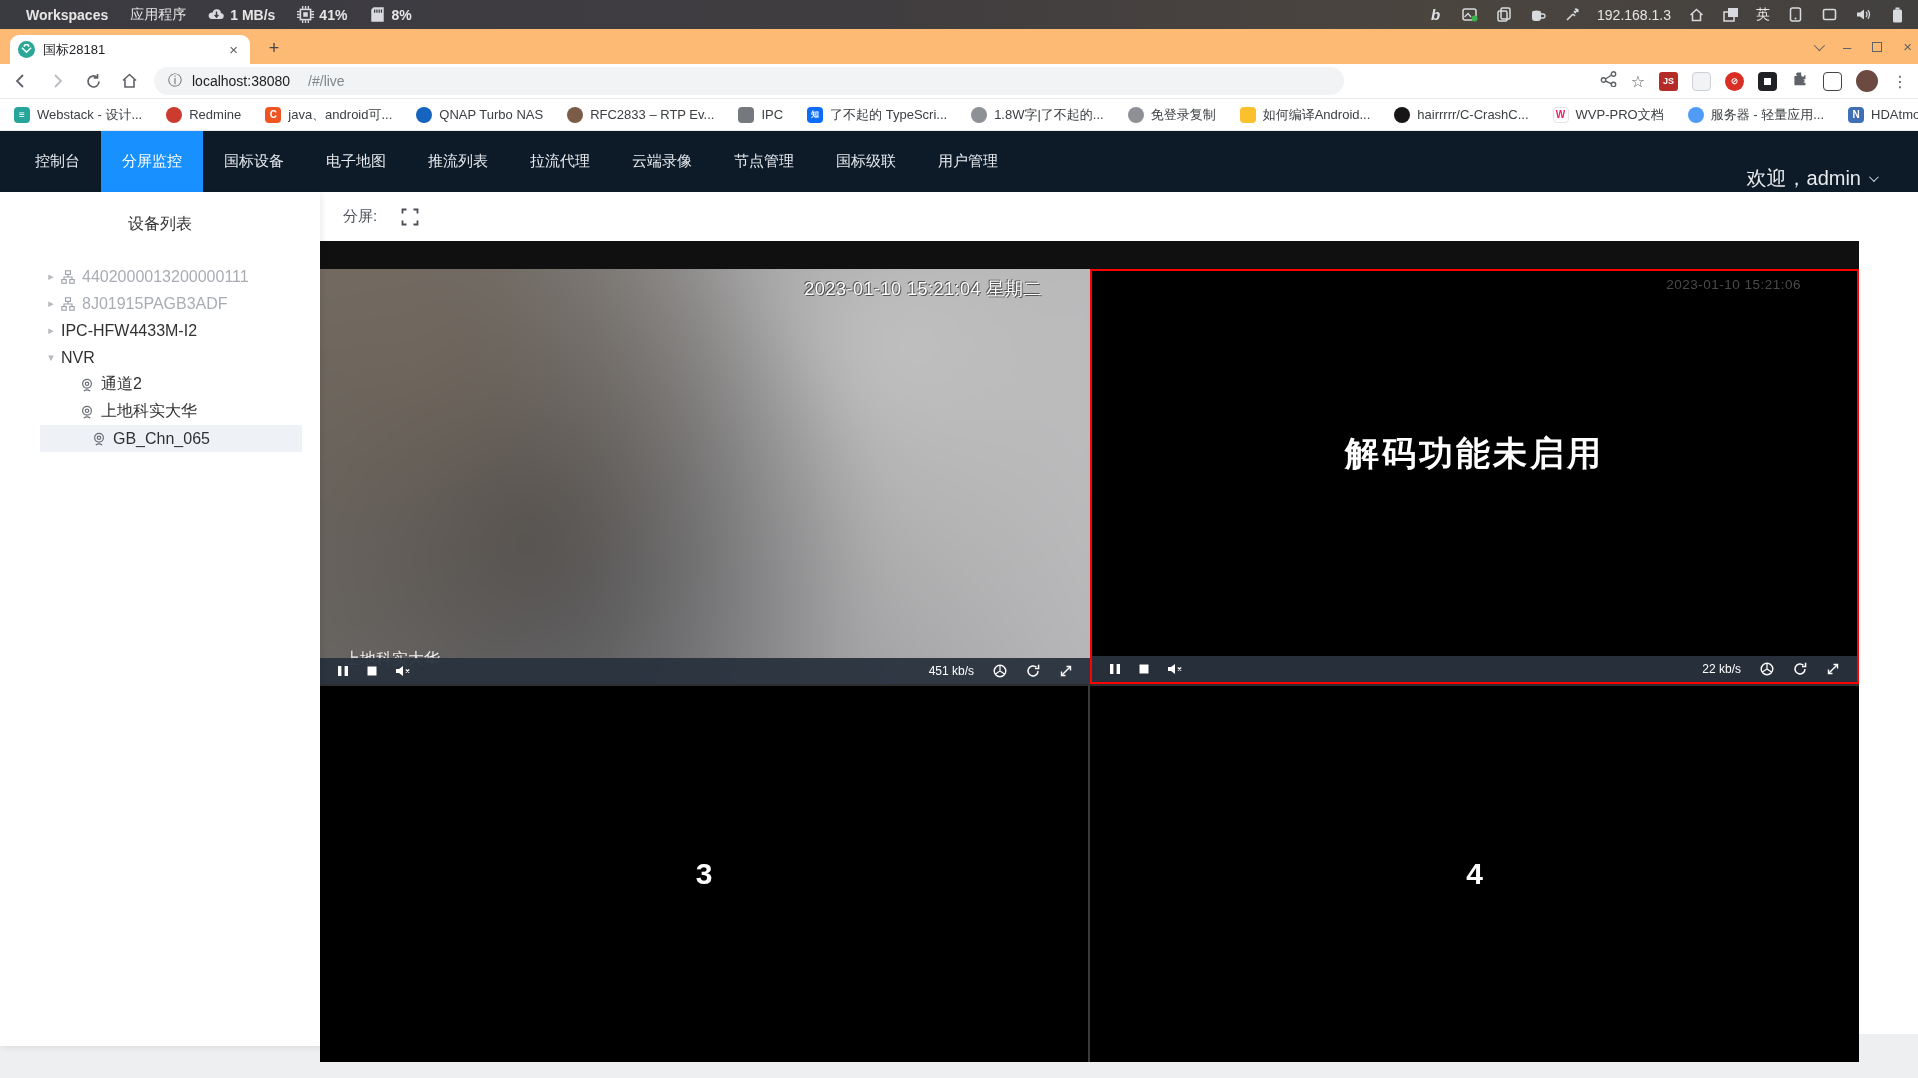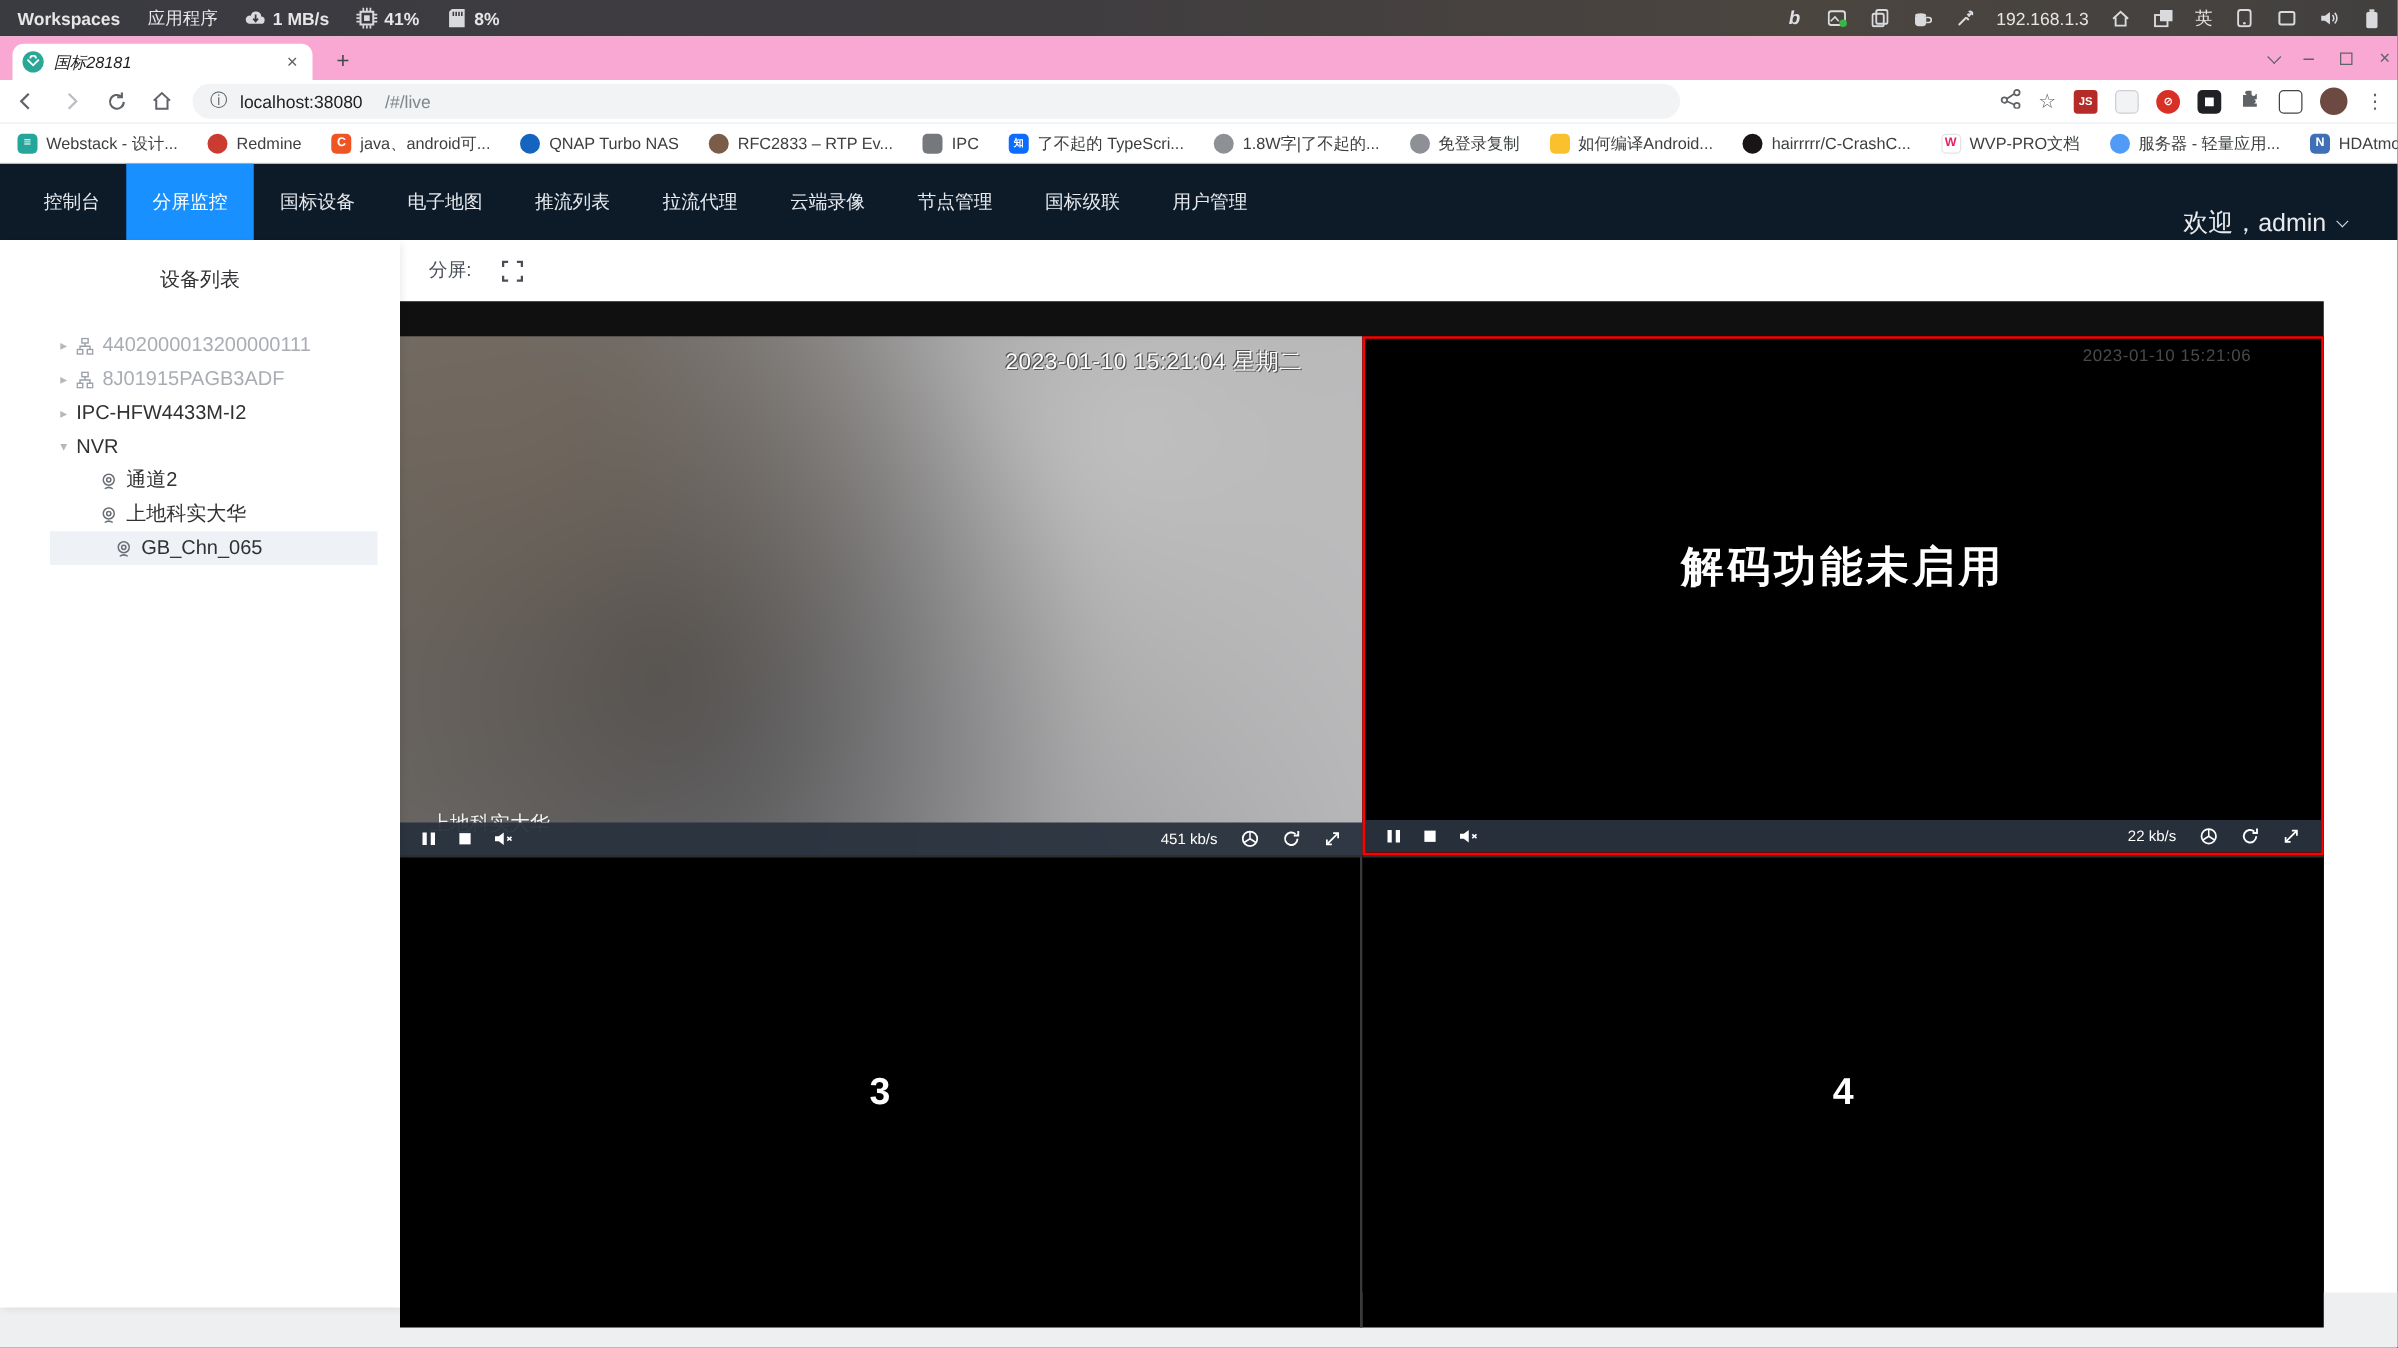--- a/index.html
+++ b/index.html
@@ -3,31 +3,31 @@
 <meta charset="utf-8">
 <style>
   * { margin:0; padding:0; box-sizing:border-box; }
   html,body { width:1918px; height:1078px; overflow:hidden; }
   body { font-family:"Liberation Sans","DejaVu Sans",sans-serif; background:#fff; }
   .screen { position:relative; width:1918px; height:1078px; overflow:hidden; }
 
   
   .desktop-bar { position:absolute; top:0; left:0; width:100%; height:29px;
     background:linear-gradient(90deg,#3a3a41 0%,#403d40 45%,#4b453f 75%,#42403f 100%);
-    display:flex; align-items:center; color:#e6e6e6; font-size:14px; }
+    display:flex; align-items:center; color:#e6e6e6; font-size:14px;padding-left:12px; }
   .db-left { display:flex; align-items:center; gap:22px; padding-left:14px; flex:0 0 auto; }
   .db-left .strong { font-weight:bold; }
   .db-stat { display:flex; align-items:center; gap:5px; font-weight:bold; }
   .db-center { position:absolute; left:0; right:0; text-align:center; font-weight:bold; pointer-events:none; }
   .db-right { margin-left:auto; display:flex; align-items:center; gap:17px; padding-right:12px; z-index:2; }
   .tray-ico { width:17px; height:17px; display:flex; align-items:center; justify-content:center; }
   .bing-b { font-weight:bold; font-style:italic; font-size:15px; color:#dfe2e5; }
 
   
-  .tabstrip { position:absolute; top:29px; left:0; width:100%; height:35px; background:#f9a8d4;font-style:italic; }
+  .tabstrip { position:absolute; top:29px; left:0; width:100%; height:35px; background:#fdba74; }
   .tab { position:absolute; left:10px; top:6px; width:240px; height:29px; background:#fff;
     border-radius:9px 9px 0 0; display:flex; align-items:center; padding:0 8px; }
   .favicon { width:17px; height:17px; border-radius:50%; background:#2aa797; color:#fff;
     display:flex; align-items:center; justify-content:center; font-size:9px; flex:0 0 auto; }
   .tab-title { font-size:13px; color:#202124; margin-left:8px; flex:1; white-space:nowrap; overflow:hidden; }
   .tab-close { color:#5f6368; font-size:15px; padding:0 4px; cursor:pointer; }
   .newtab-btn { position:absolute; left:262px; top:9px; font-size:18px; color:#44474b; width:24px; text-align:center; }
   .winctl { position:absolute; right:6px; top:0; height:35px; display:flex; align-items:center; gap:21px; color:#5f6368; }
   .chev { width:8px; height:8px; border-right:1.6px solid #5f6368; border-bottom:1.6px solid #5f6368;
     transform:rotate(45deg) translateY(-2px); display:inline-block; }

